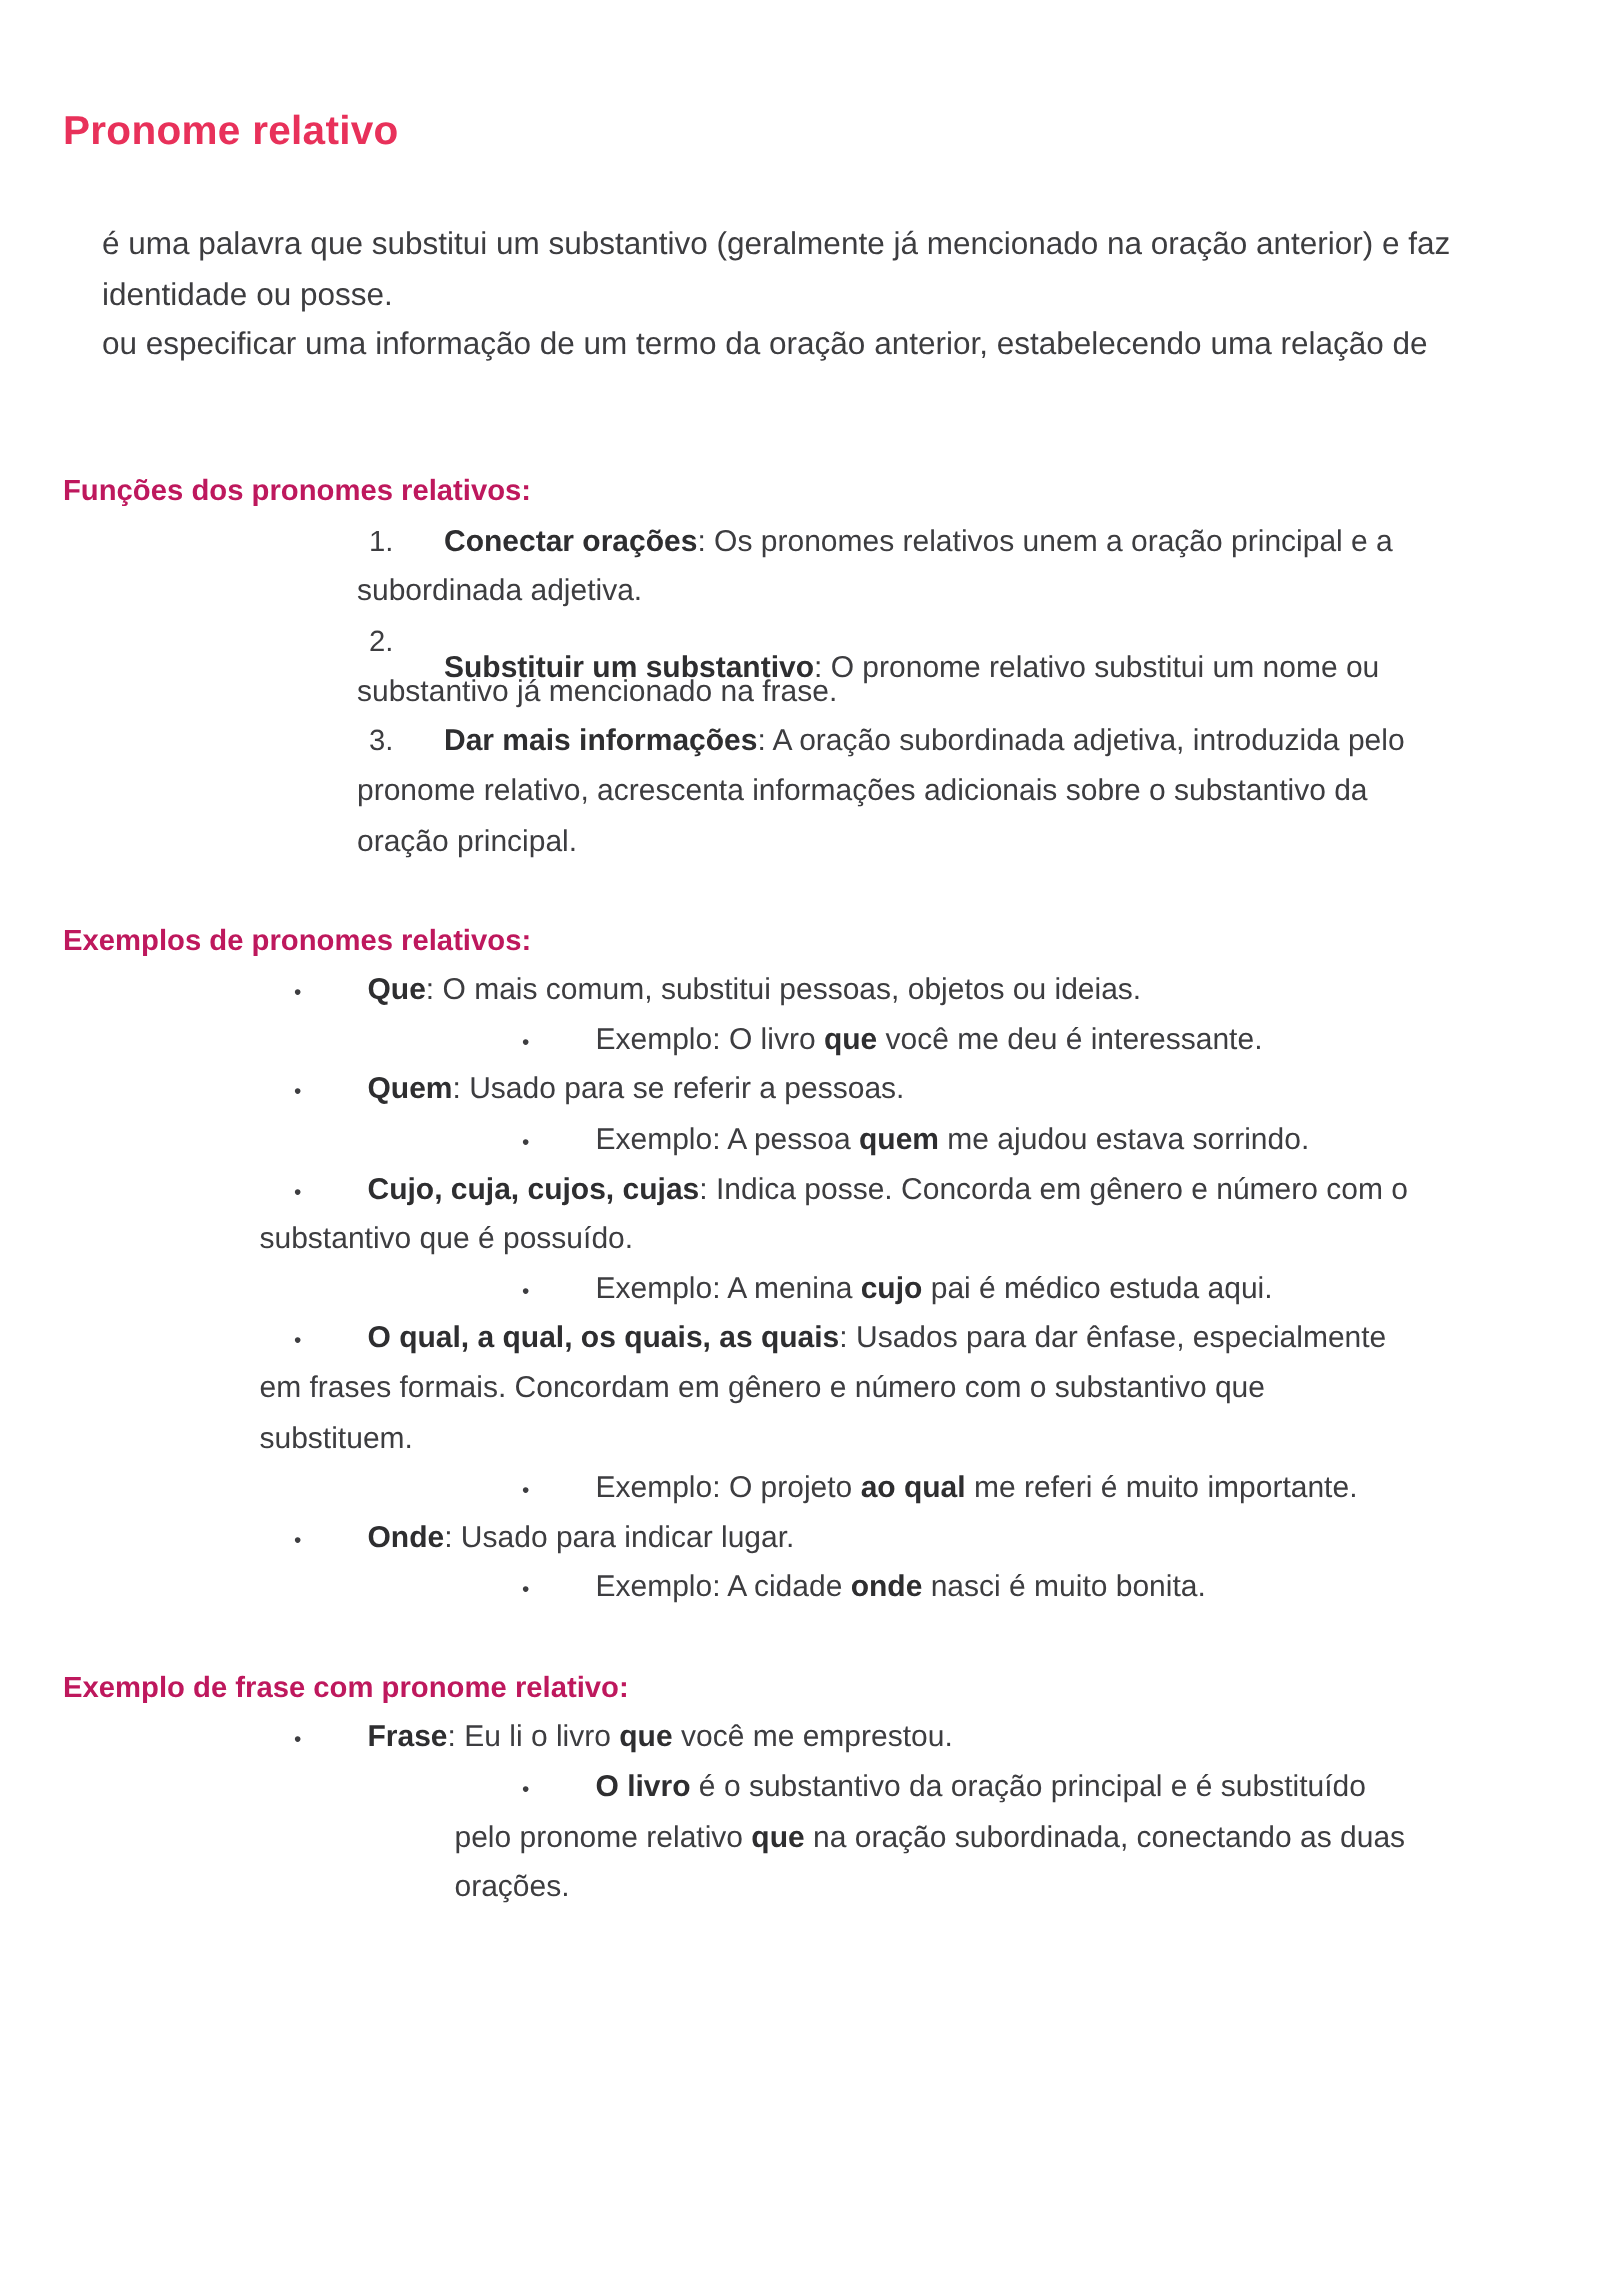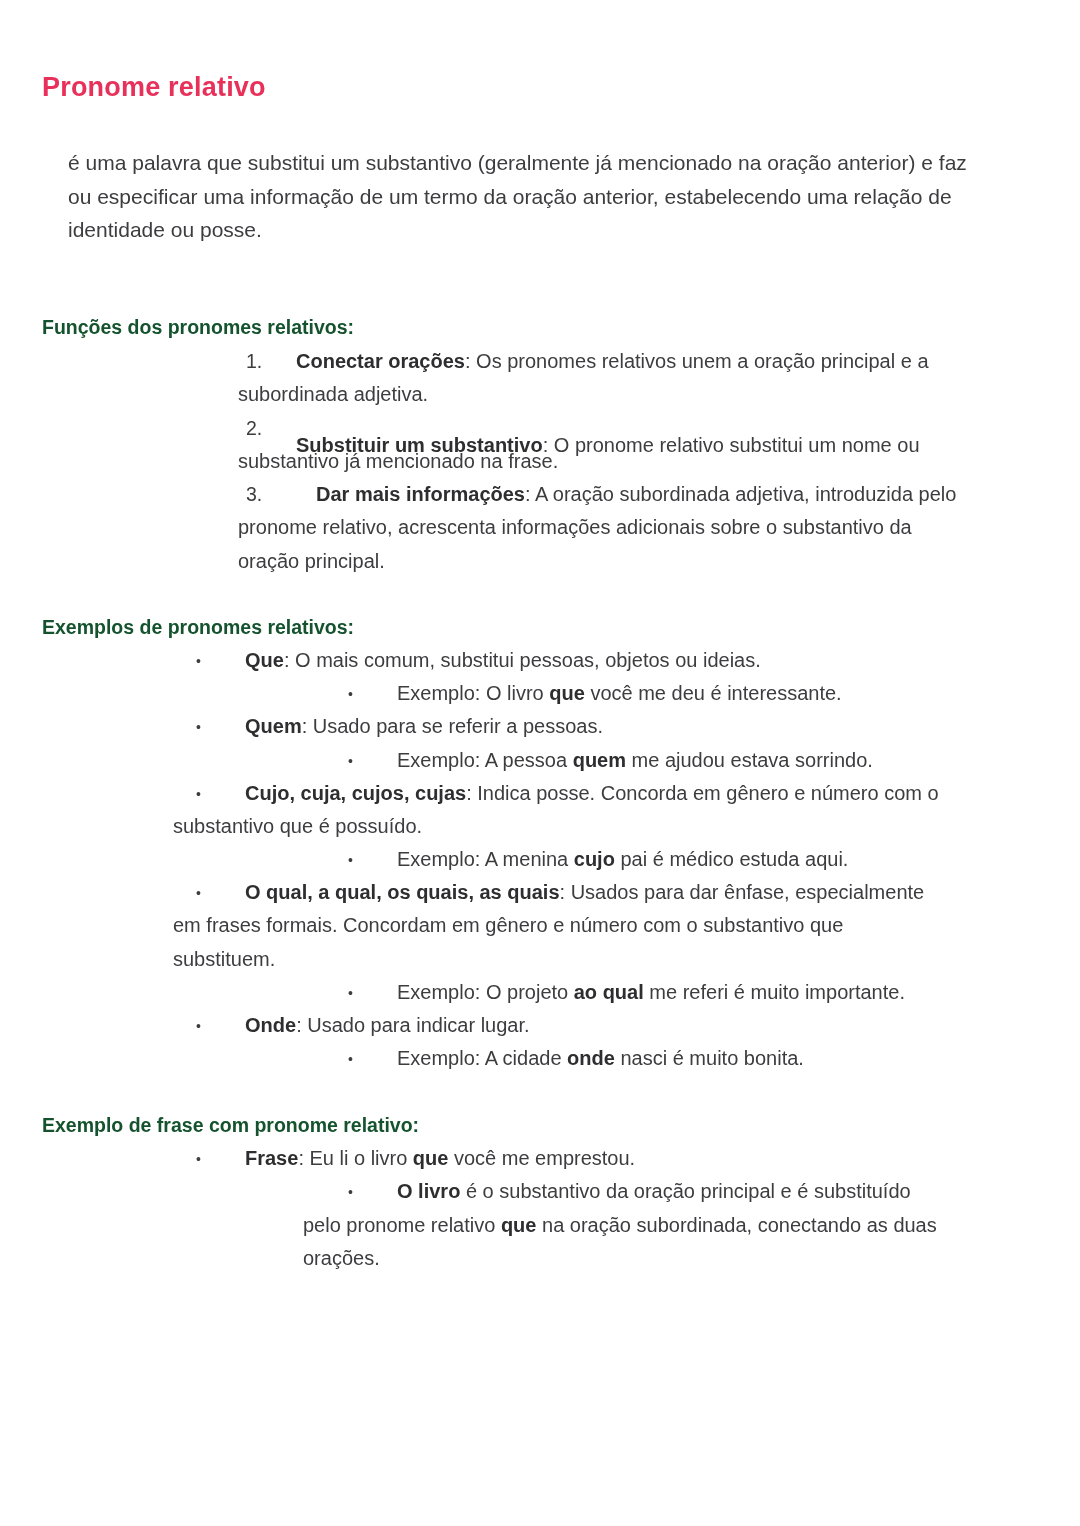--- a/index.html
+++ b/index.html
@@ -13,53 +13,53 @@
     font-size: 27px; font-weight: bold; color: #e8315a;
     letter-spacing: 0.2px;
     text-align: center;
   }
   .para {
     position: absolute; left: 42px; top: 146px; width: 1000px;
     font-size: 21px; line-height: 33.5px; color: #3d3d40; margin-left: 26px;
   }
   .heading {
     position: absolute; left: 42px;
-    font-size: 19.5px; font-weight: bold; color: #14532d;
+    font-size: 19.5px; font-weight: bold; color: #be185d;
   }
   .line {
     position: absolute; font-size: 20px; line-height: 33.5px; color: #3d3d40;
     white-space: nowrap;
   }
   .line b { font-weight: bold; color: #2e2e30; }
   .marker { position: absolute; font-size: 19.5px; color: #3d3d40; }
   .bullet { position: absolute; font-size: 14px; color: #3d3d40; }
 </style>
 </head>
 <body>
 
 <div class="title">Pronome relativo</div>
 
 <div class="para">
   <div>é uma palavra que substitui um substantivo (geralmente já mencionado na oração anterior) e faz</div>
+  <div>identidade ou posse.</div>
   <div>ou especificar uma informação de um termo da oração anterior, estabelecendo uma relação de</div>
-  <div>identidade ou posse.</div>
 </div>
 
 <div class="heading" style="top:316px;">Funções dos pronomes relativos:</div>
 
 <span class="marker" style="left:246px;top:350px;">1.</span>
 <div class="line" style="left:296px;top:345px;"><b>Conectar orações</b><span>: Os pronomes relativos unem a oração principal e a</span></div>
 <div class="line" style="left:238px;top:378px;">subordinada adjetiva.</div>
 
 <span class="marker" style="left:246px;top:417px;">2.</span>
 <div class="line" style="left:296px;top:412px;margin-top:17px;"><b>Substituir um substantivo</b><span>: O pronome relativo substitui um nome ou</span></div>
 <div class="line" style="left:238px;top:445px;">substantivo já mencionado na frase.</div>
 
 <span class="marker" style="left:246px;top:483px;">3.</span>
-<div class="line" style="left:296px;top:478px;margin-left:20px;"><b>Dar mais informações</b><span>: A oração subordinada adjetiva, introduzida pelo</span></div>
+<div class="line" style="left:296px;top:478px;"><b>Dar mais informações</b><span>: A oração subordinada adjetiva, introduzida pelo</span></div>
 <div class="line" style="left:238px;top:511px;">pronome relativo, acrescenta informações adicionais sobre o substantivo da</div>
 <div class="line" style="left:238px;top:545px;">oração principal.</div>
 
 <div class="heading" style="top:616px;">Exemplos de pronomes relativos:</div>
 
 <span class="bullet" style="left:196px;top:653px;">•</span>
 <div class="line" style="left:245px;top:644px;"><b>Que</b><span>: O mais comum, substitui pessoas, objetos ou ideias.</span></div>
 <span class="bullet" style="left:348px;top:686px;">•</span>
 <div class="line" style="left:397px;top:677px;"><span>Exemplo: O livro </span><b>que</b><span> você me deu é interessante.</span></div>
 

